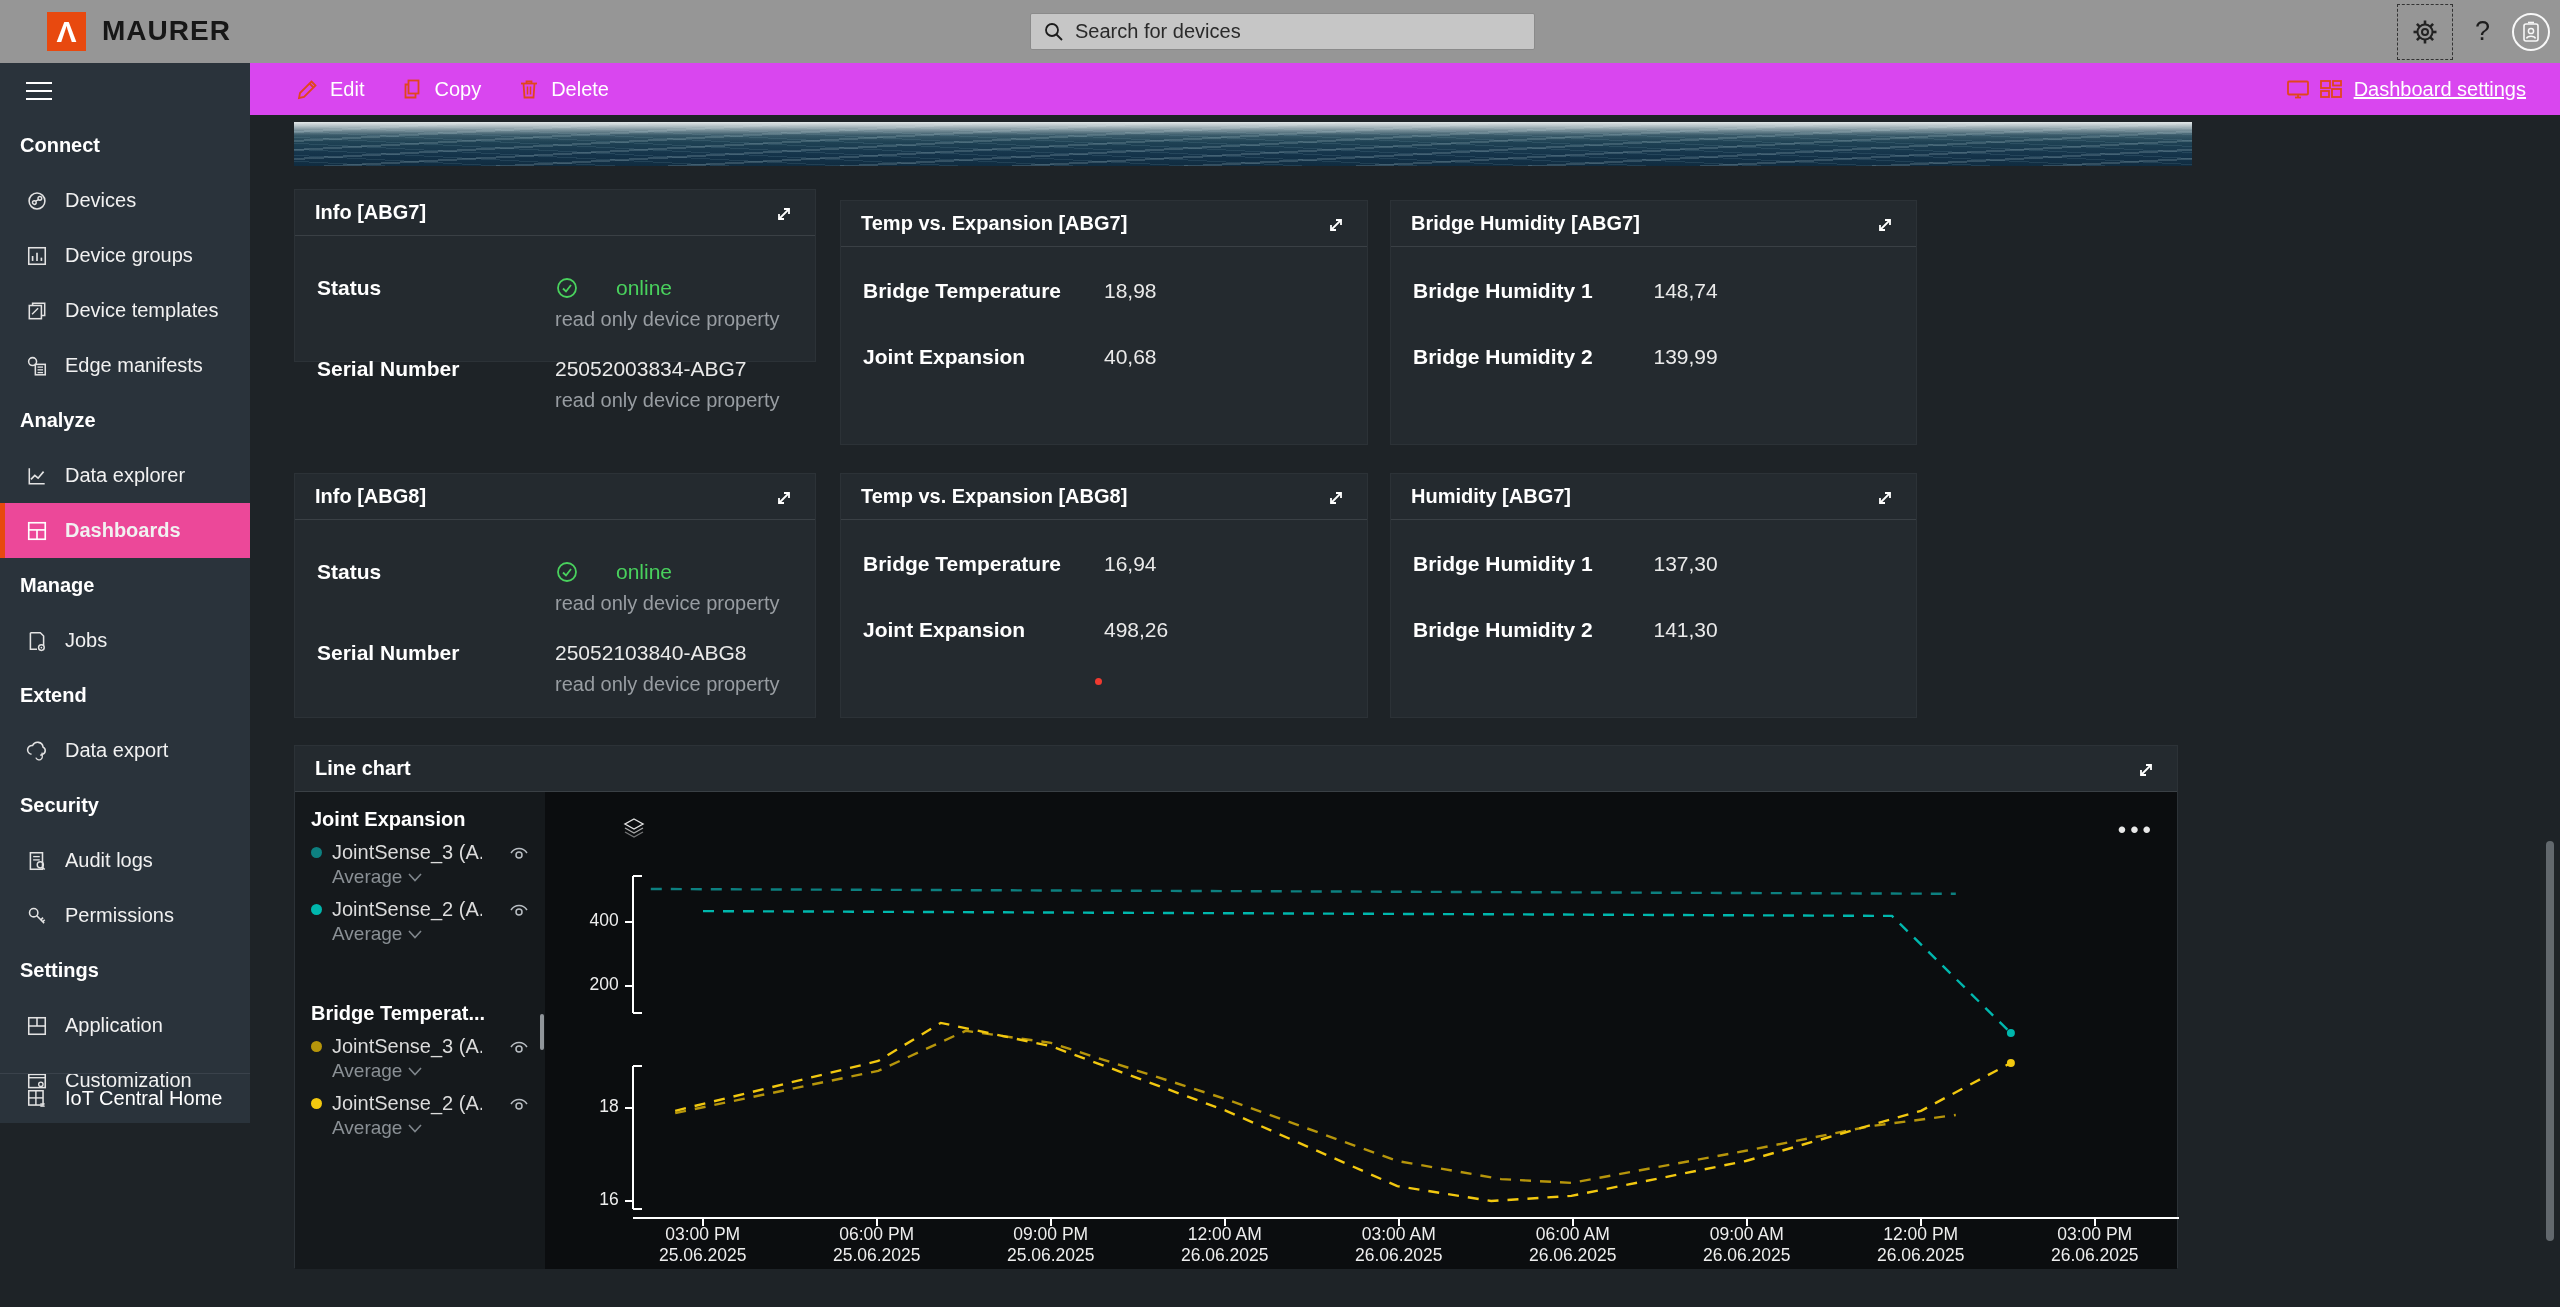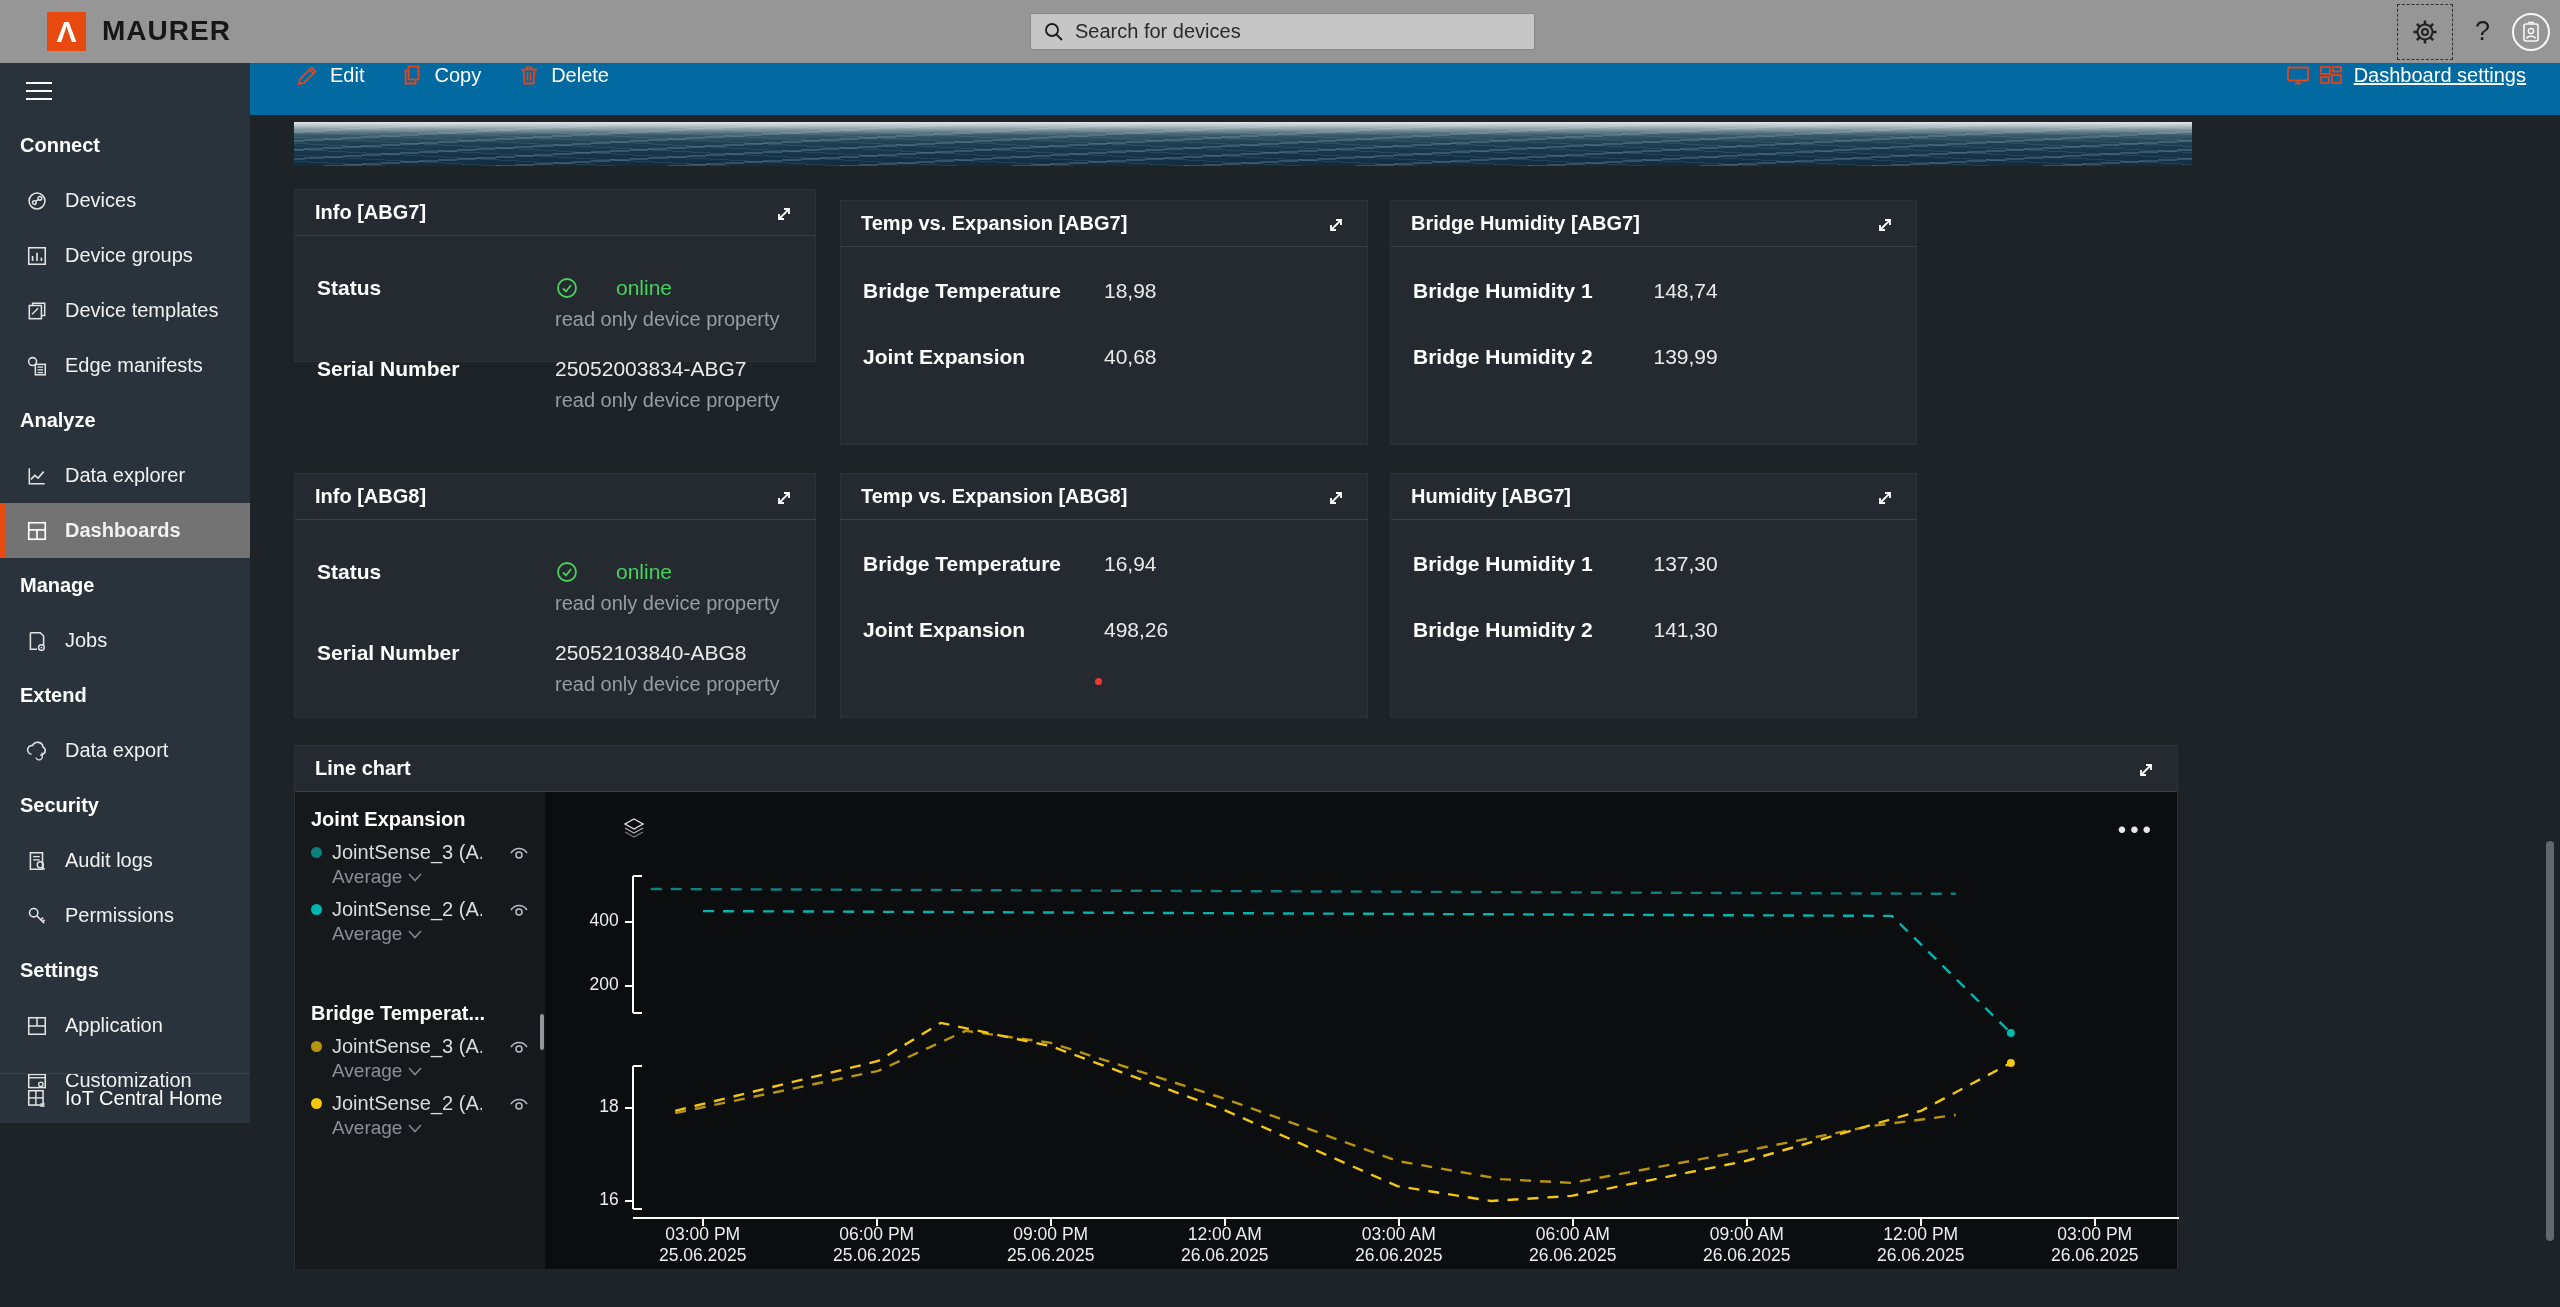--- a/index.html
+++ b/index.html
@@ -25,27 +25,27 @@
 
   
   .sidebar { position:absolute; left:0; top:63px; width:250px; height:1060px; background:#2a333b; }
   .hamburger { height:55px; display:flex; align-items:center; padding-left:26px; background:none; border:none; width:100%; cursor:pointer; }
   .hamburger .bars { display:flex; flex-direction:column; gap:6px; }
   .hamburger .bars i { display:block; width:26px; height:2px; background:#fff; }
   .nav-row { height:55px; display:flex; align-items:center; font-size:20px; color:#f1f1f1; }
   .nav-header { padding-left:20px; font-weight:700; color:#fff; }
   .nav-item { padding-left:26px; gap:17px; cursor:pointer; }
   .nav-item .nav-icon { width:22px; height:22px; flex:0 0 22px; display:flex; align-items:center; }
-  .nav-item.active { background:#737373; font-weight:700; border-left:5px solid #e8490f; padding-left:21px; }
+  .nav-item.active { background:#ec4899; font-weight:700; border-left:5px solid #e8490f; padding-left:21px; }
   .home-row { position:absolute; left:0; bottom:0; width:250px; height:50px; border-top:1px solid #3a424b;
               display:flex; align-items:center; padding-left:26px; gap:17px; font-size:20px; cursor:pointer; }
 
   
-  .main-toolbar { position:absolute; left:250px; top:63px; width:2310px; height:52px; background:#0369a1;
-                  display:flex; align-items:flex-start; }
+  .main-toolbar { position:absolute; left:250px; top:63px; width:2310px; height:52px; background:#d946ef;
+                  display:flex; align-items:center; }
   .tb-left { display:flex; align-items:center; gap:36px; padding-left:46px; }
   .tb-btn { display:flex; align-items:center; gap:10px; background:none; border:none; color:#fff; font-size:20px;
             font-family:"Liberation Sans",sans-serif; cursor:pointer; }
   .tb-right { margin-left:auto; display:flex; align-items:center; gap:7px; padding-right:34px;text-decoration:underline; }
 
   .content { position:absolute; left:250px; top:115px; width:2310px; height:1192px; background:#1e2327; }
 
   .banner { position:absolute; left:44px; top:7px; width:1898px; height:44px;
     background:
       linear-gradient(180deg, rgba(235,238,238,.9) 0%, rgba(210,218,220,.55) 14%, rgba(120,150,160,.12) 30%, rgba(0,0,0,0) 46%),

